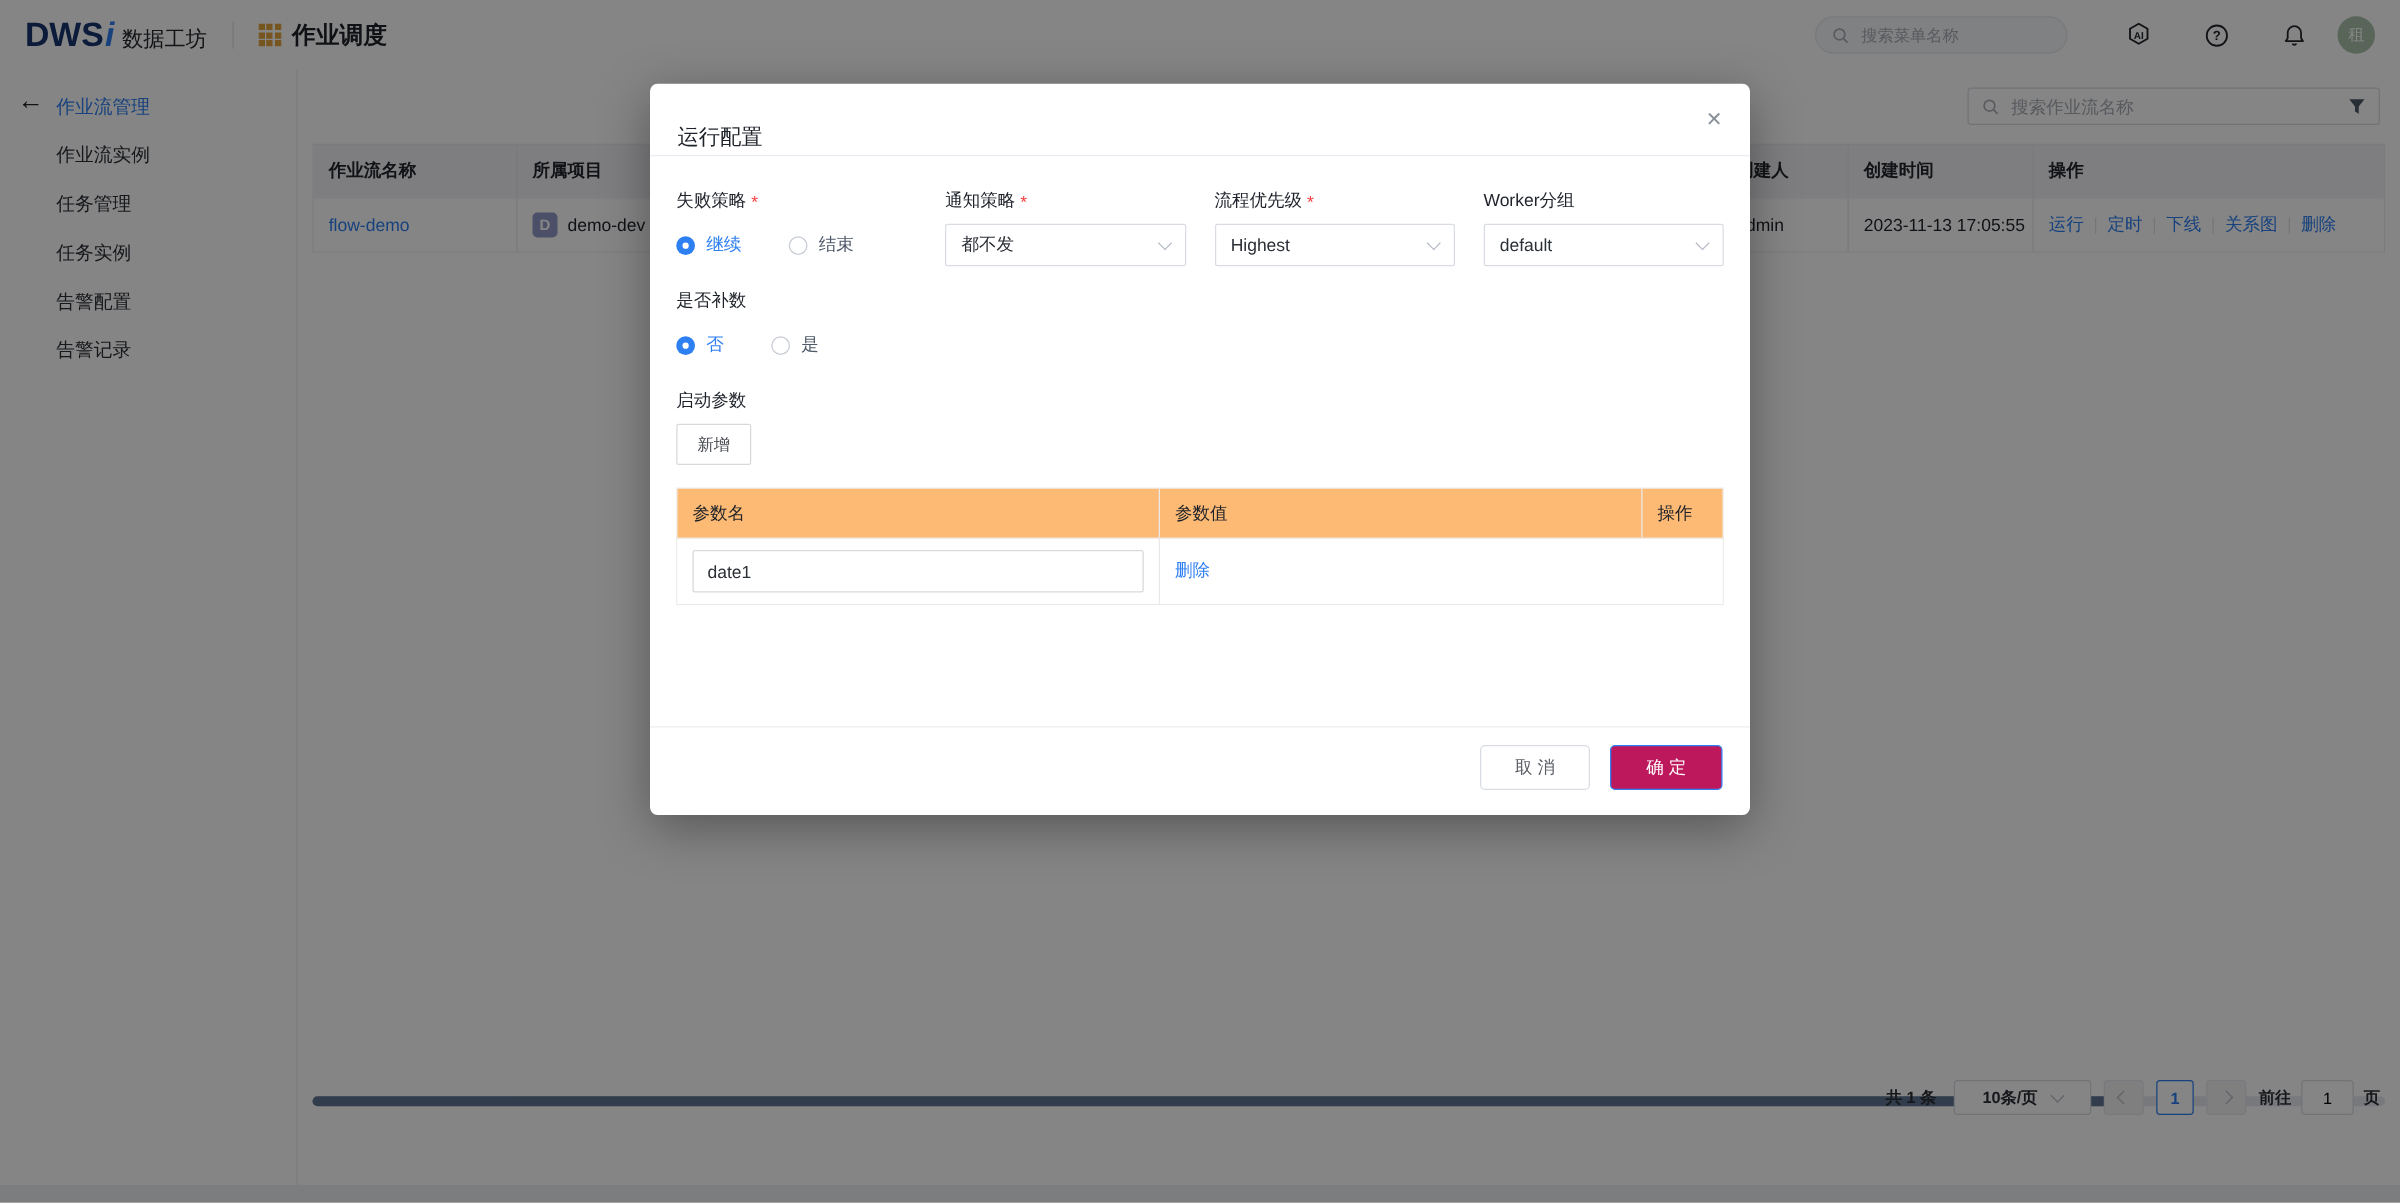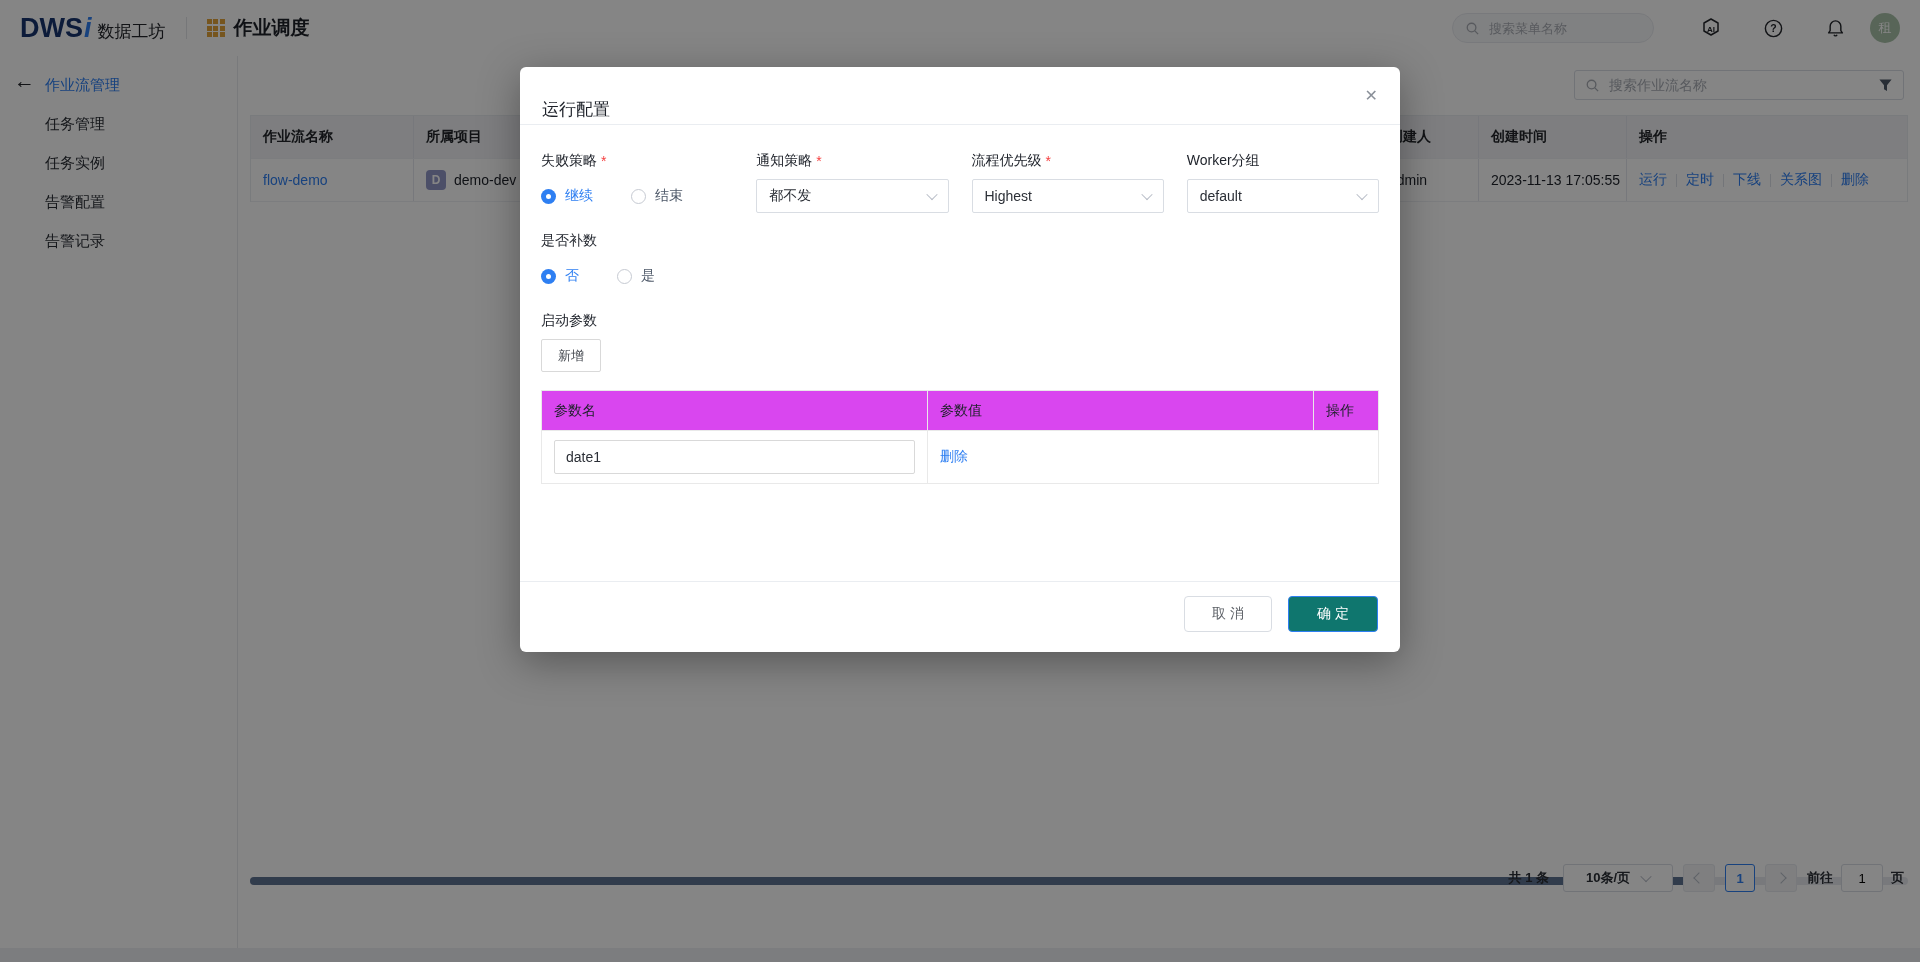--- a/index.html
+++ b/index.html
@@ -102,32 +102,32 @@
             font-size:14px; color:#2b2f36; cursor:pointer; }
   .radio-group { display:flex; align-items:center; gap:38px; height:34px; }
   .radio-opt { display:flex; align-items:center; gap:9px; font-size:14px; color:#4e5969; cursor:pointer; }
   .radio { width:15px; height:15px; border-radius:50%; border:1px solid #c6cad2; background:#fff; position:relative; flex-shrink:0; }
   .radio.checked { border:none; background:#2e7ff2; }
   .radio.checked::after { content:""; position:absolute; left:5px; top:5px; width:5px; height:5px; background:#fff; border-radius:50%; }
   .radio-opt.selected .opt-label { color:#2e7ff2; }
   .btn-add { height:33px; width:60px; border:1px solid #d9d9d9; border-radius:2px; background:#fff;
              font-size:13px; color:#43474e; display:flex; align-items:center; justify-content:center; cursor:pointer; }
   .ptable { margin-top:18px; border:1px solid #e9e9e9; }
-  .phead { display:flex; height:40px; background:#d946ef; align-items:center; font-size:14px;
+  .phead { display:flex; height:40px; background:#fdba74; align-items:center; font-size:14px;
            font-weight:500; border-bottom:1px solid #e9e9e9; }
   .prow { display:flex; height:52px; align-items:center; background:#fff; }
   .pcell { padding:0 12px; border-right:1px solid #e9e9e9; height:100%; display:flex; align-items:center; }
   .pc1 { width:386px; } .pc2 { width:386px; } .pc3 { flex:1; border-right:none; }
   .prow input { height:34px; border:1px solid #d9d9d9; border-radius:2px; padding:0 11px;
                 font-size:14px; color:#2b2f36; width:100%; outline:none; }
   .modal-footer { border-top:1px solid #eaedf1; padding:14px 22px 20px; display:flex;
                   justify-content:flex-end; gap:16px; flex-shrink:0; }
   .btn { height:36px; border-radius:4px; font-size:14px; cursor:pointer; }
   .btn-cancel { width:88px; border:1px solid #d9dde3; background:#fff; color:#5c6066; }
-  .btn-confirm { width:90px; background:#0f766e; border:1px solid #2e7ff2; color:#fff; }
+  .btn-confirm { width:90px; background:#be185d; border:1px solid #2e7ff2; color:#fff; }
 
   svg { display:block; }
 </style>
 </head>
 <body>
 
 <div class="header">
   <div class="logo">
     <span class="logo-dws">DWS</span>
       <span class="logo-i">i</span>
@@ -182,20 +182,23 @@
 
 <div class="app-body">
 
   <div class="sidebar">
     <span class="back-arrow">←</span>
     <div class="menu">
       <div class="menu-item active">
           <span>作业流管理</span>
         </div>
       <div class="menu-item">
+          <span>作业流实例</span>
+        </div>
+      <div class="menu-item">
           <span>任务管理</span>
         </div>
       <div class="menu-item">
           <span>任务实例</span>
         </div>
       <div class="menu-item">
           <span>告警配置</span>
         </div>
       <div class="menu-item">
           <span>告警记录</span>

